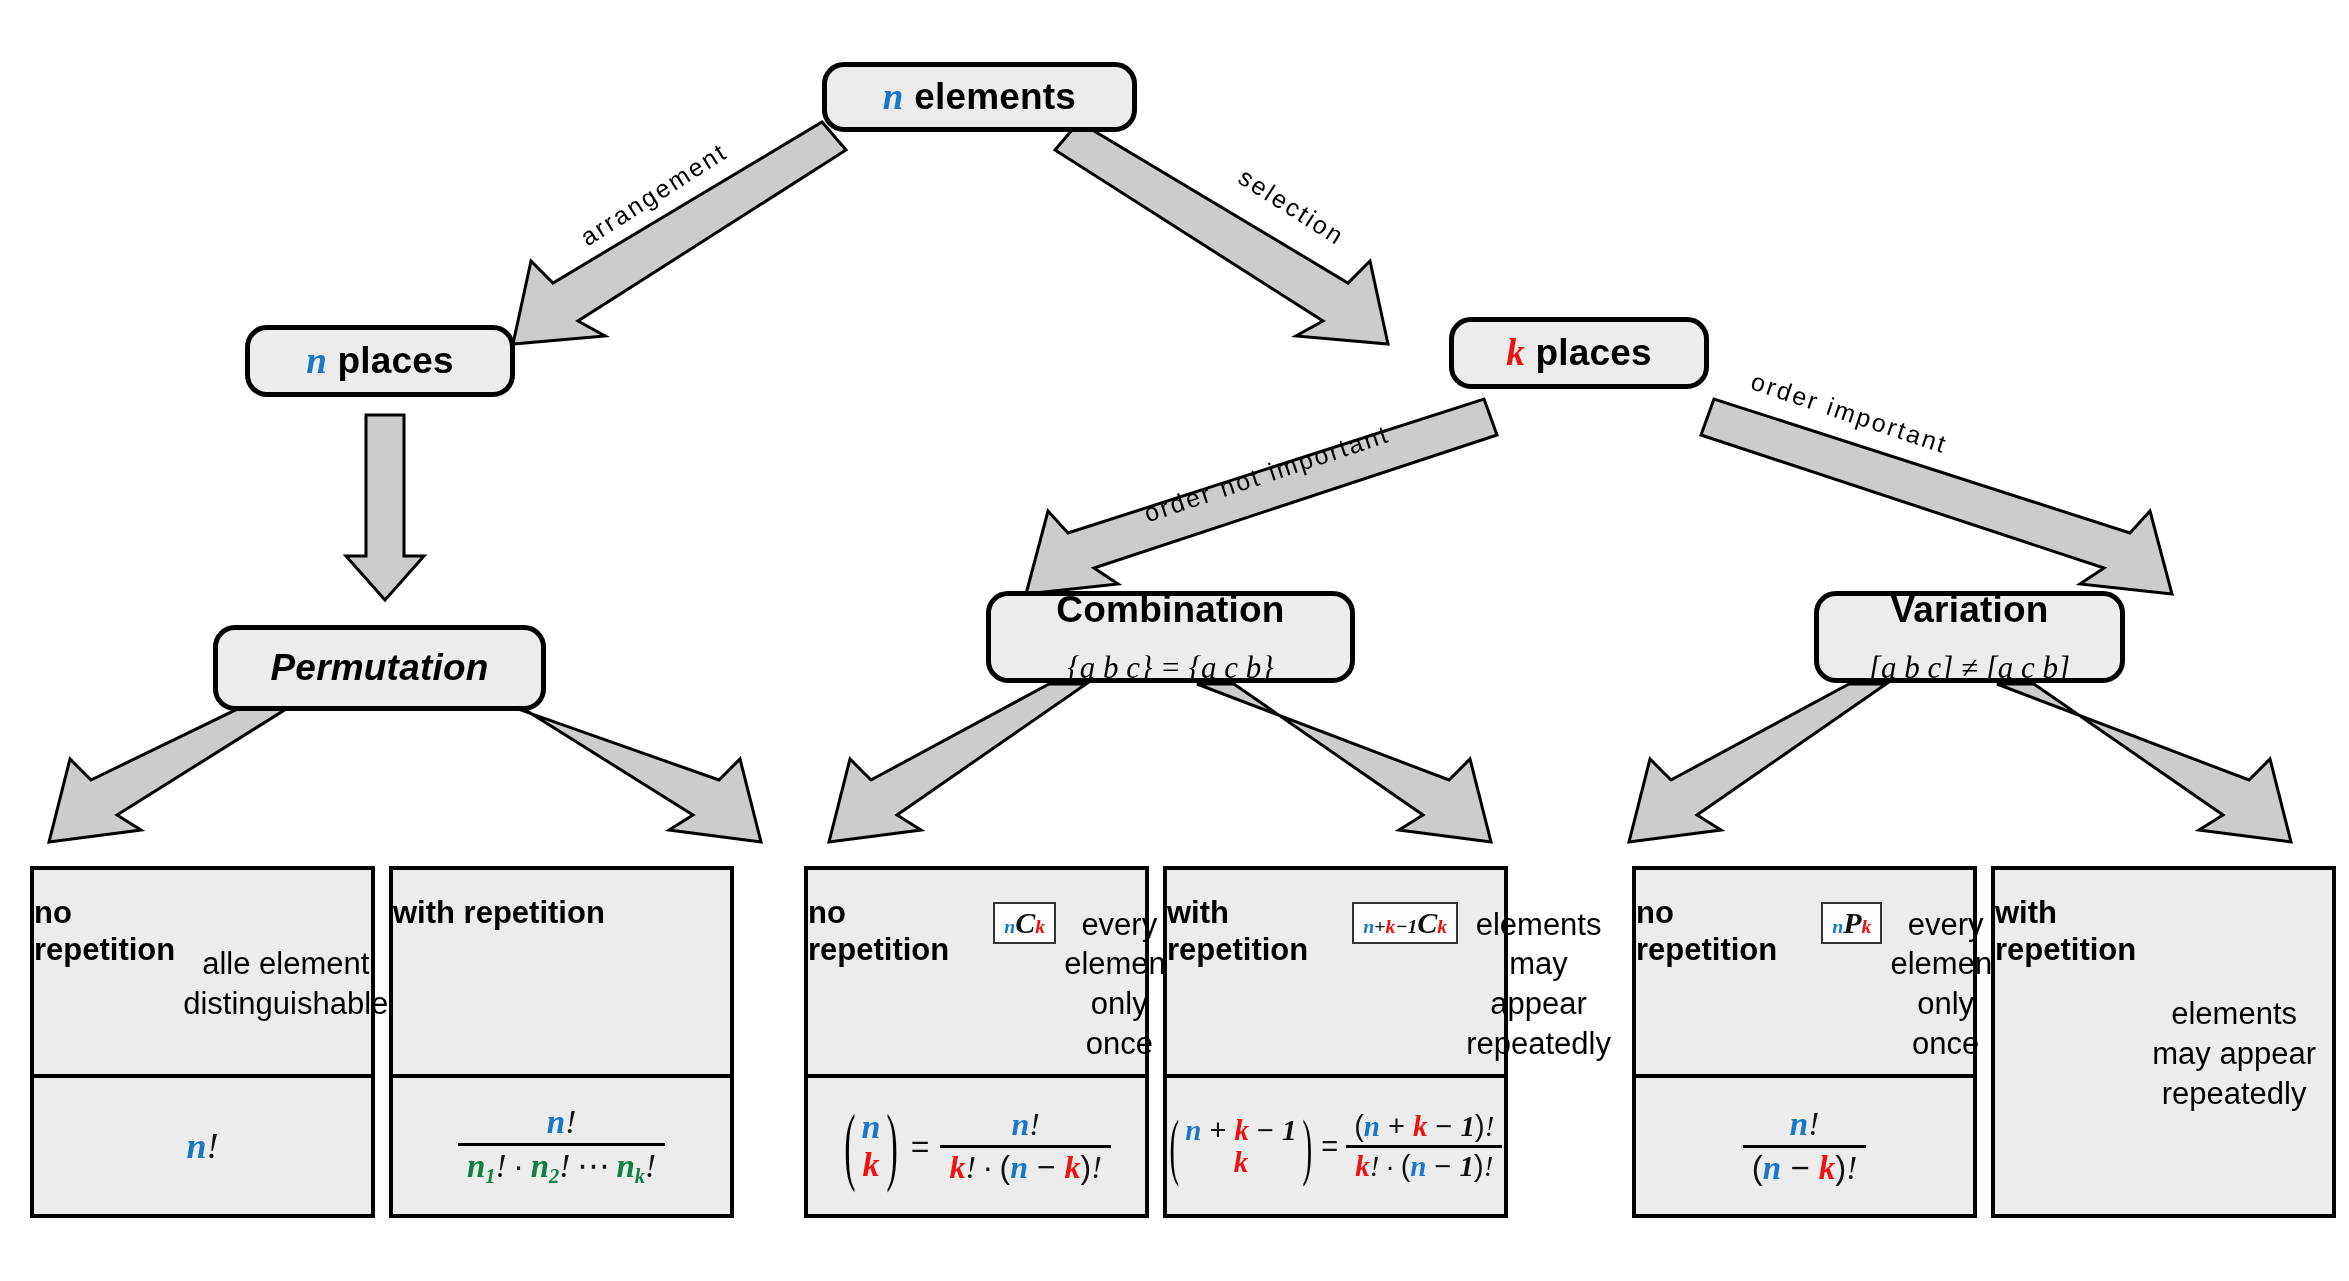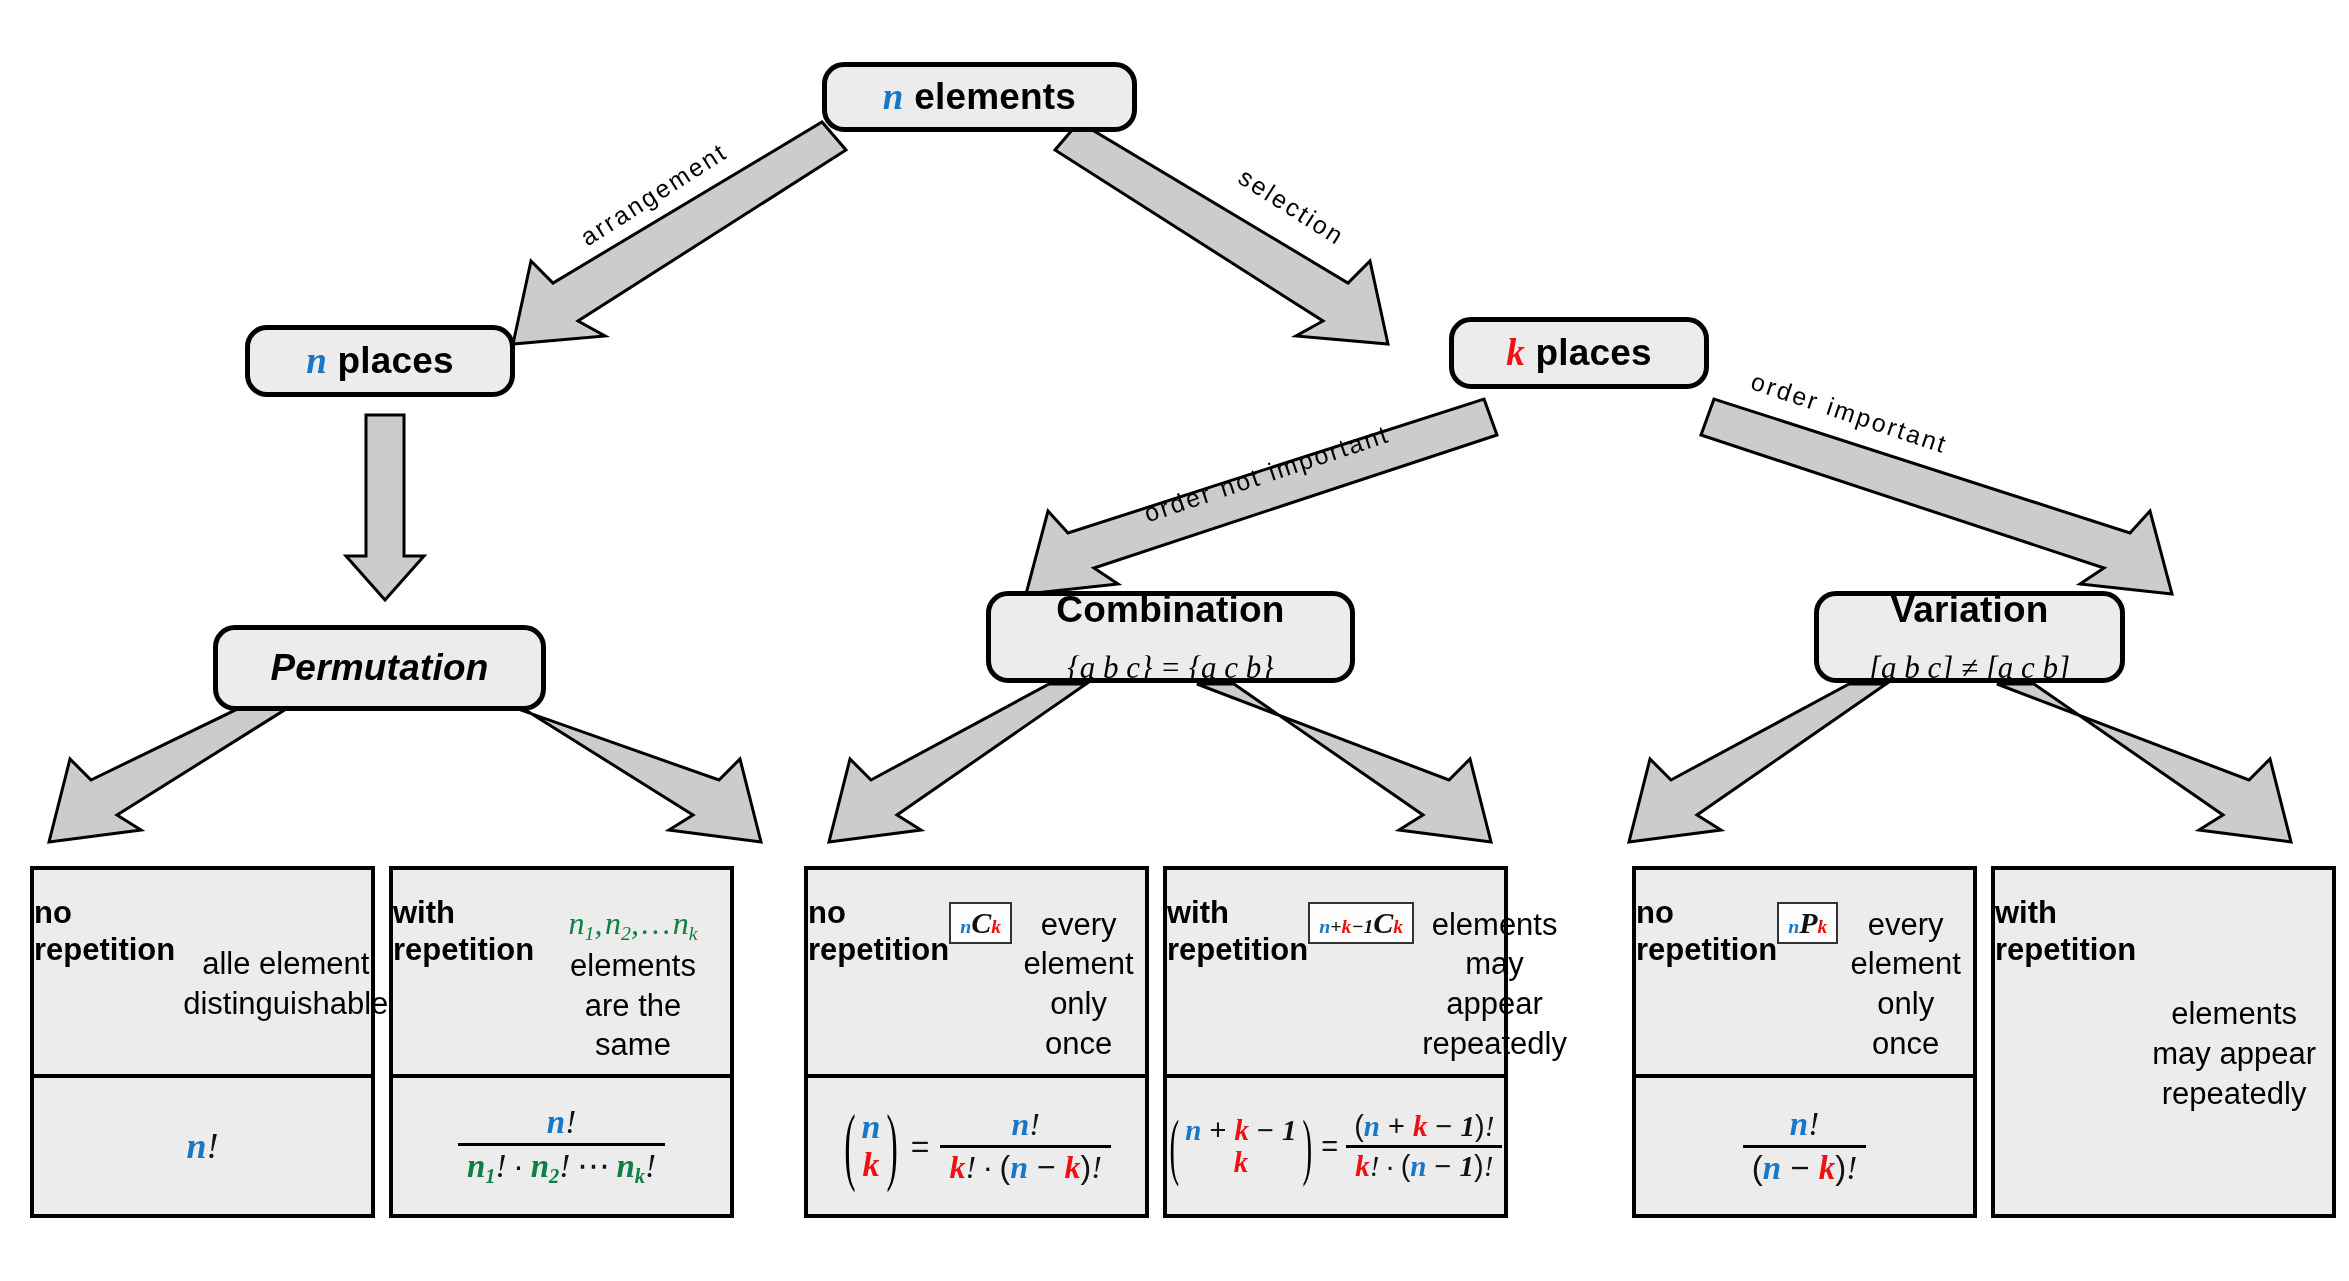--- a/index.html
+++ b/index.html
@@ -15,21 +15,21 @@
   .node .ttl{font-weight:bold;font-size:37px;letter-spacing:.2px;line-height:1.15;}
   .node .sub{font-family:"Liberation Serif",serif;font-style:italic;font-size:31px;
              margin-top:20px;line-height:1.1;}
 
   
   .leaf{position:absolute;background:#ececec;border:4px solid #000;box-sizing:border-box;
         display:flex;flex-direction:column;z-index:5;}
   .leaf .top{flex:1 1 auto;display:flex;flex-direction:row;align-items:flex-start;
              padding-top:24px;box-sizing:border-box;}
   .leaf .hd{font-weight:bold;font-size:31px;line-height:1.2;}
-  .leaf .sym{margin-top:8px;}
+  .leaf .sym{margin-top:8px;margin-left:44px;}
   .leaf .desc{font-size:31px;line-height:1.28;text-align:center;margin-top:auto;
               margin-bottom:auto;padding:0 8px;}
   .leaf .fx{border-top:4px solid #000;height:136px;display:flex;align-items:center;
             justify-content:center;}
 
   
   .m{font-family:"Liberation Serif",serif;font-style:italic;font-weight:bold;}
   .mi{font-family:"Liberation Serif",serif;font-style:italic;font-weight:normal;}
   .bl{color:#1878c8;}
   .rd{color:#ee1111;}
@@ -135,27 +135,20 @@
     </div>
   </div>
   <div class="fx">
     <span style="font-size:36px;"><span class="m bl">n</span><span class="mi bk">!</span></span>
   </div>
 </div>
 
 <div class="leaf" id="leaf-1" style="left:389px;top:866px;width:345px;height:352px;">
   <div class="top">
     <div class="hd">with repetition</div>
-    <div class="desc">
-      <div>
-        <span class="mi gr" style="font-size:32px;">n<sub>1</sub>, n<sub>2</sub>, … n<sub>k</sub></span>
-        <span>elements</span>
-      </div>
-      <div>are the same</div>
-    </div>
   </div>
   <div class="fx">
     <span class="frac" style="font-size:33px;">
       <span class="nu"><span class="m bl">n</span><span class="mi bk">!</span></span>
       <span class="de"><span class="m gr">n<sub>1</sub></span><span class="mi bk">!</span><span class="bk"> · </span><span class="m gr">n<sub>2</sub></span><span class="mi bk">!</span><span class="bk"> ⋯ </span><span class="m gr">n<sub>k</sub></span><span class="mi bk">!</span></span>
     </span>
   </div>
 </div>
 
 <div class="leaf" id="leaf-2" style="left:804px;top:866px;width:345px;height:352px;">

